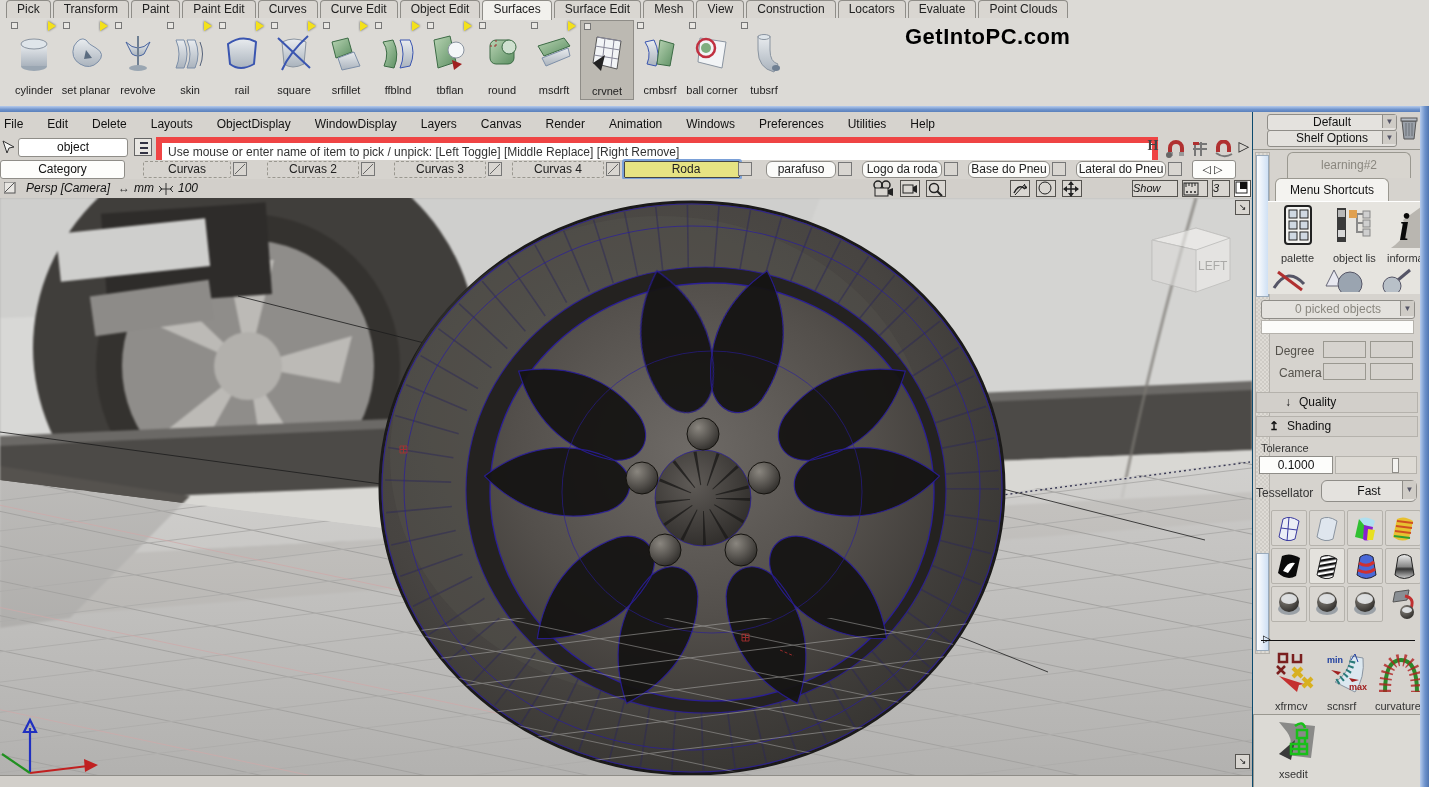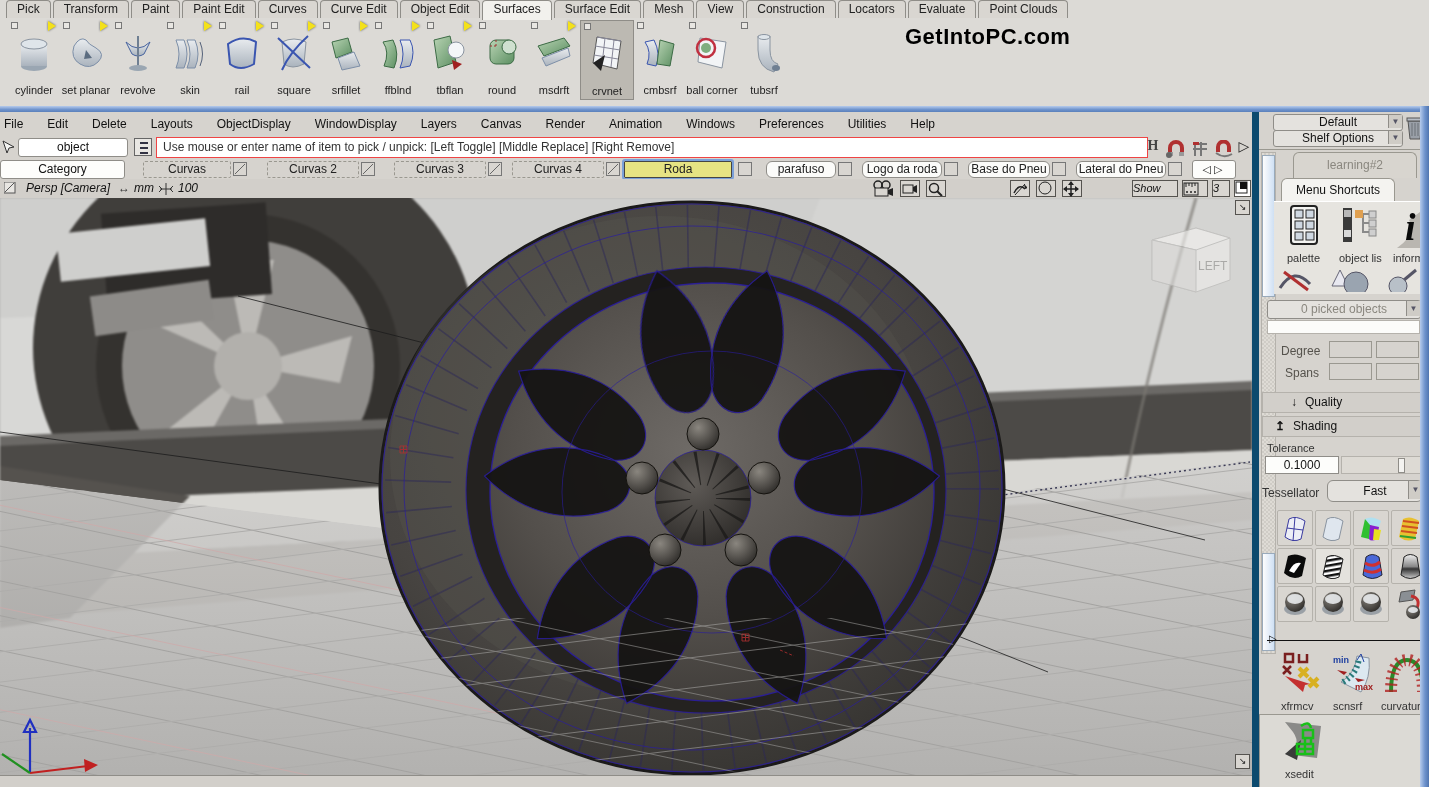--- a/index.html
+++ b/index.html
@@ -26,45 +26,45 @@
   #blueframe-top{left:0;top:106px;width:1429px;height:6px;
      background:linear-gradient(#b6cbec,#6d92cc 60%,#5b80ba);}
   
   #menurow{left:0;top:112px;width:1252px;height:24px;background:#d6d3ce;display:flex;align-items:center;}
   .mitem{font-size:12px;padding:0 12px;white-space:nowrap;color:#111;}
   #promptrow{left:0;top:136px;width:1252px;height:24px;background:#d6d3ce;}
   #objsel{left:18px;top:2px;width:108px;height:17px;background:#fff;border:1px solid #8f8d88;border-radius:3px;
       font-size:12px;text-align:center;line-height:17px;}
   #listicon{left:134px;top:2px;width:16px;height:16px;background:#e9e7e3;border:1px solid #666;}
   #listicon i{display:block;height:2px;background:#334;margin:3px 3px 0 5px;}
-  #promptbox{left:156px;top:1px;width:984px;height:19px;background:#fff;border:1px solid #ef4444;
+  #promptbox{left:156px;top:1px;width:984px;height:19px;background:#fff;border:6px solid #ef4444;
       font-size:12px;line-height:19px;padding-left:6px;color:#333;white-space:nowrap;overflow:hidden;}
   .pico{top:2px;width:20px;height:18px;text-align:center;font-size:14px;}
   #layerrow{left:0;top:160px;width:1252px;height:19px;background:#d6d3ce;}
   #catbtn{left:5px;top:0px;width:123px;height:17px;background:#fdfdfb;border:1px solid #8f8d88;border-radius:3px;
       font-size:12px;text-align:center;line-height:17px;}
   .lchip{position:absolute;top:1px;height:15px;font-size:12px;line-height:15px;text-align:center;
       background:#d6d3ce;border:1px dashed #9a9890;border-radius:2px;color:#222;white-space:nowrap;overflow:hidden;}
   .lchip.solid{background:#fbfbf9;border:1px solid #8f8d88;border-radius:6px;}
-  .lchip.activeL{background:#e6e383;border:1px solid #444;outline:2px solid #7aa0d8;border-radius:1px;}
+  .lchip.activeL{background:#e6e383;border:1px solid #444;outline:2px solid #7aa0d8;border-radius:1px;padding-left:8px;}
   .lbox{position:absolute;top:2px;width:12px;height:12px;border:1px solid #777;background:#d9d6d1;}
   .lbox svg{position:absolute;left:0;top:0;}
   #layernav{left:1192px;top:0px;width:42px;height:17px;background:#fdfdfb;border:1px solid #8f8d88;
       border-radius:3px;font-size:11px;text-align:center;line-height:16px;letter-spacing:3px;}
   
   #vptitle{left:0;top:179px;width:1252px;height:19px;background:#d2cfca;border-bottom:1px solid #55534f;
       font-size:12px;font-style:italic;}
   #vptitle .t{position:absolute;top:2px;}
   .vbtn{position:absolute;top:1px;height:15px;border:1px solid #55534f;background:#d9d6d1;font-size:11px;
       line-height:15px;text-align:left;}
   #viewport{left:0;top:198px;width:1252px;height:577px;background:#b4b3b1;overflow:hidden;}
   .corner{position:absolute;width:13px;height:13px;background:#d9d6d1;border:1px solid #55534f;
       font-size:9px;line-height:12px;text-align:center;color:#222;z-index:30;}
   
-  #rpanel{left:1252px;top:112px;width:168px;height:675px;background:#d6d3ce;border-left:7px solid #0c4a6e;font-size:12px;}
+  #rpanel{left:1252px;top:112px;width:168px;height:675px;background:#d6d3ce;border-left:1px solid #0c4a6e;font-size:12px;}
   #blueframe-right{left:1420px;top:106px;width:9px;height:681px;
      background:linear-gradient(90deg,#b6cbec,#6d92cc 55%,#5075af);}
   .dd{position:absolute;height:15px;background:#e4e2de;border:1px solid #8f8d88;border-radius:3px;
       font-size:12px;line-height:14px;text-align:center;}
   .dd .ar{position:absolute;right:0;top:0;width:13px;height:13px;background:#cfccc6;border-left:1px solid #8f8d88;
       font-size:8px;line-height:13px;color:#556;}
   .rtab{position:absolute;border:1px solid #9a9890;border-bottom:none;border-radius:6px 6px 0 0;text-align:center;}
   .sicon{position:absolute;width:44px;height:44px;}
   .slabel{position:absolute;font-size:11px;color:#333;white-space:nowrap;}
   .field{position:absolute;height:15px;background:#d6d3ce;border:1px solid #9a9890;}
@@ -745,21 +745,21 @@
           <circle cx="124" cy="22" r="9" fill="#b8c0c8" stroke="#556"></circle>
         </svg>
     </div>
 
     <div class="dd" style="left:8px;top:188px;width:152px;height:17px;color:#8a877f;line-height:17px"><span>0 picked objects</span><span class="ar" style="height:15px;line-height:15px">▼</span></div>
     <div class="abs" style="left:8px;top:208px;width:151px;height:12px;background:#fcfcfa;border:1px solid #b5b2ac"></div>
 
     <span class="slabel" style="left:22px;top:232px;font-size:12px;color:#55524c">Degree</span>
     <div class="field" style="left:70px;top:229px;width:41px"></div>
     <div class="field" style="left:117px;top:229px;width:41px"></div>
-    <span class="slabel" style="left:26px;top:254px;font-size:12px;color:#55524c">Spans</span>
+    <span class="slabel" style="left:26px;top:254px;font-size:12px;color:#55524c">Camera</span>
     <div class="field" style="left:70px;top:251px;width:41px"></div>
     <div class="field" style="left:117px;top:251px;width:41px"></div>
 
     <div class="hdr" style="top:280px;text-align:left"><b style="margin:0 8px 0 28px">↓</b><span>Quality</span></div>
     <div class="hdr" style="top:304px;text-align:left"><b style="margin:0 8px 0 12px">↥</b><span>Shading</span></div>
 
     <span class="slabel" style="left:8px;top:330px;font-size:11px">Tolerance</span>
     <div class="abs" style="left:6px;top:344px;width:72px;height:16px;background:#fdfdfb;border:1px solid #8f8d88;font-size:12px;text-align:center;line-height:16px">0.1000</div>
     <div class="abs" style="left:82px;top:344px;width:80px;height:16px;background:#dddad4;border:1px solid #b5b2ac">
       <div class="abs" style="left:56px;top:1px;width:5px;height:13px;background:#f4f3f0;border:1px solid #8f8d88"></div>

